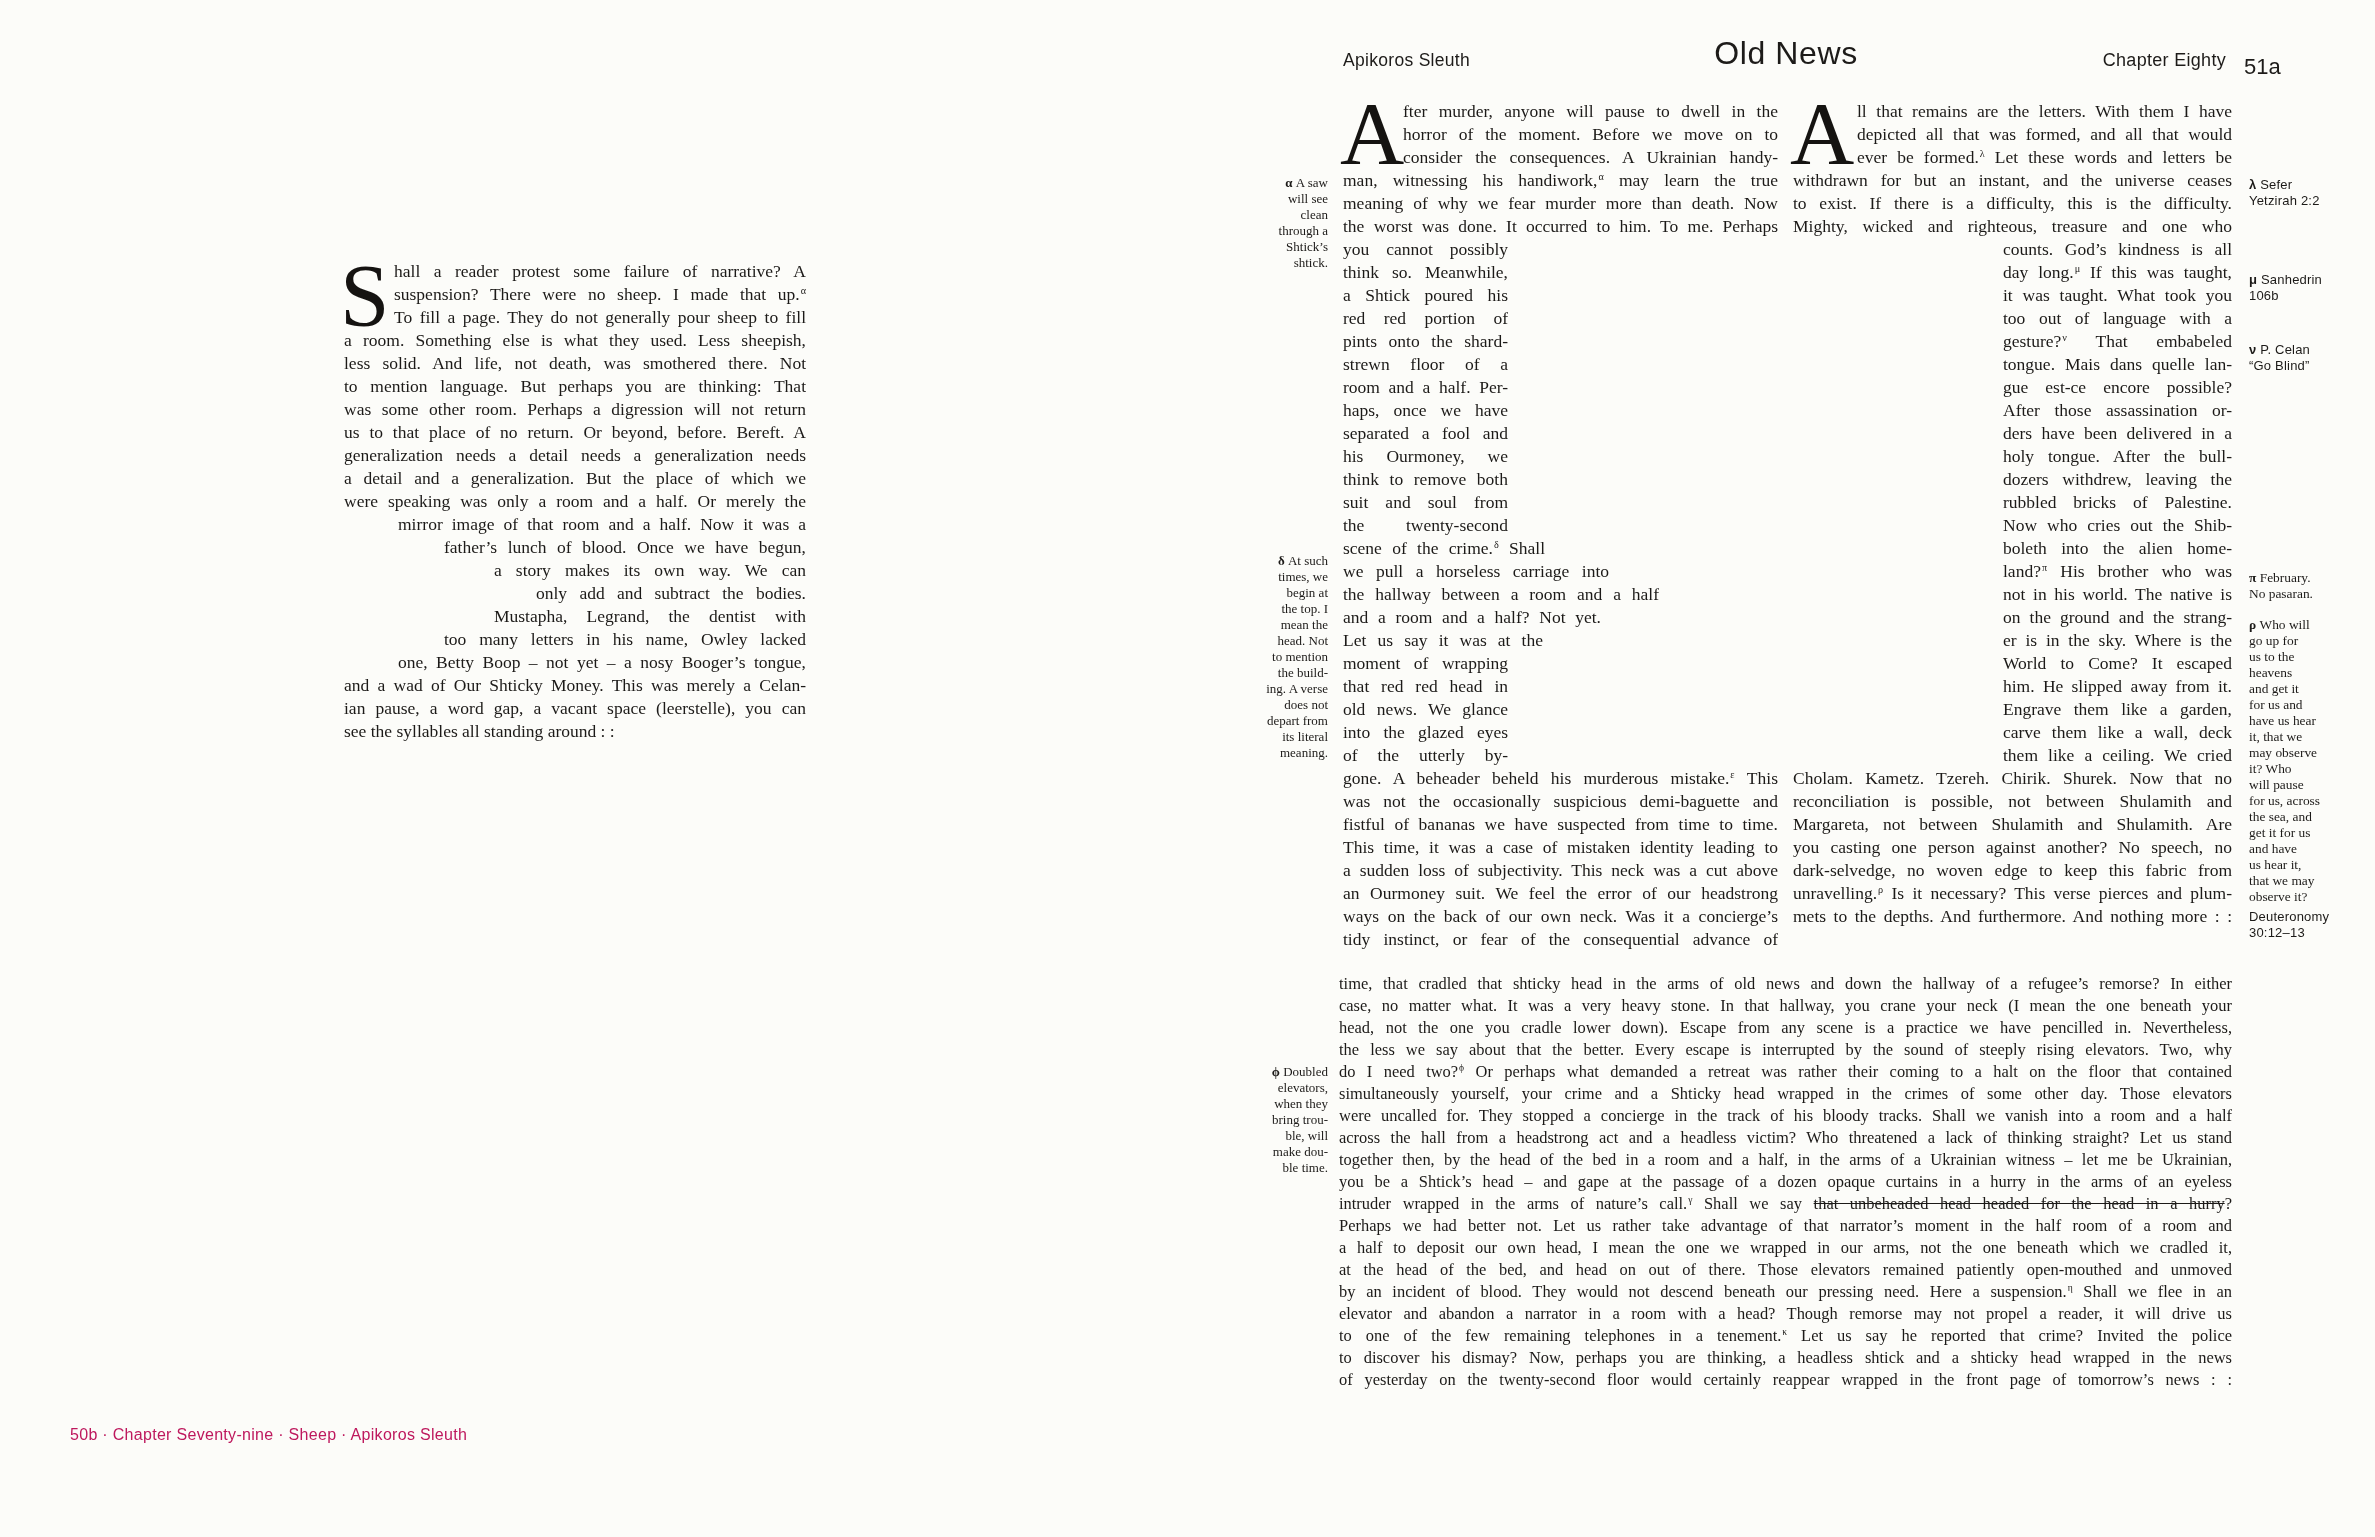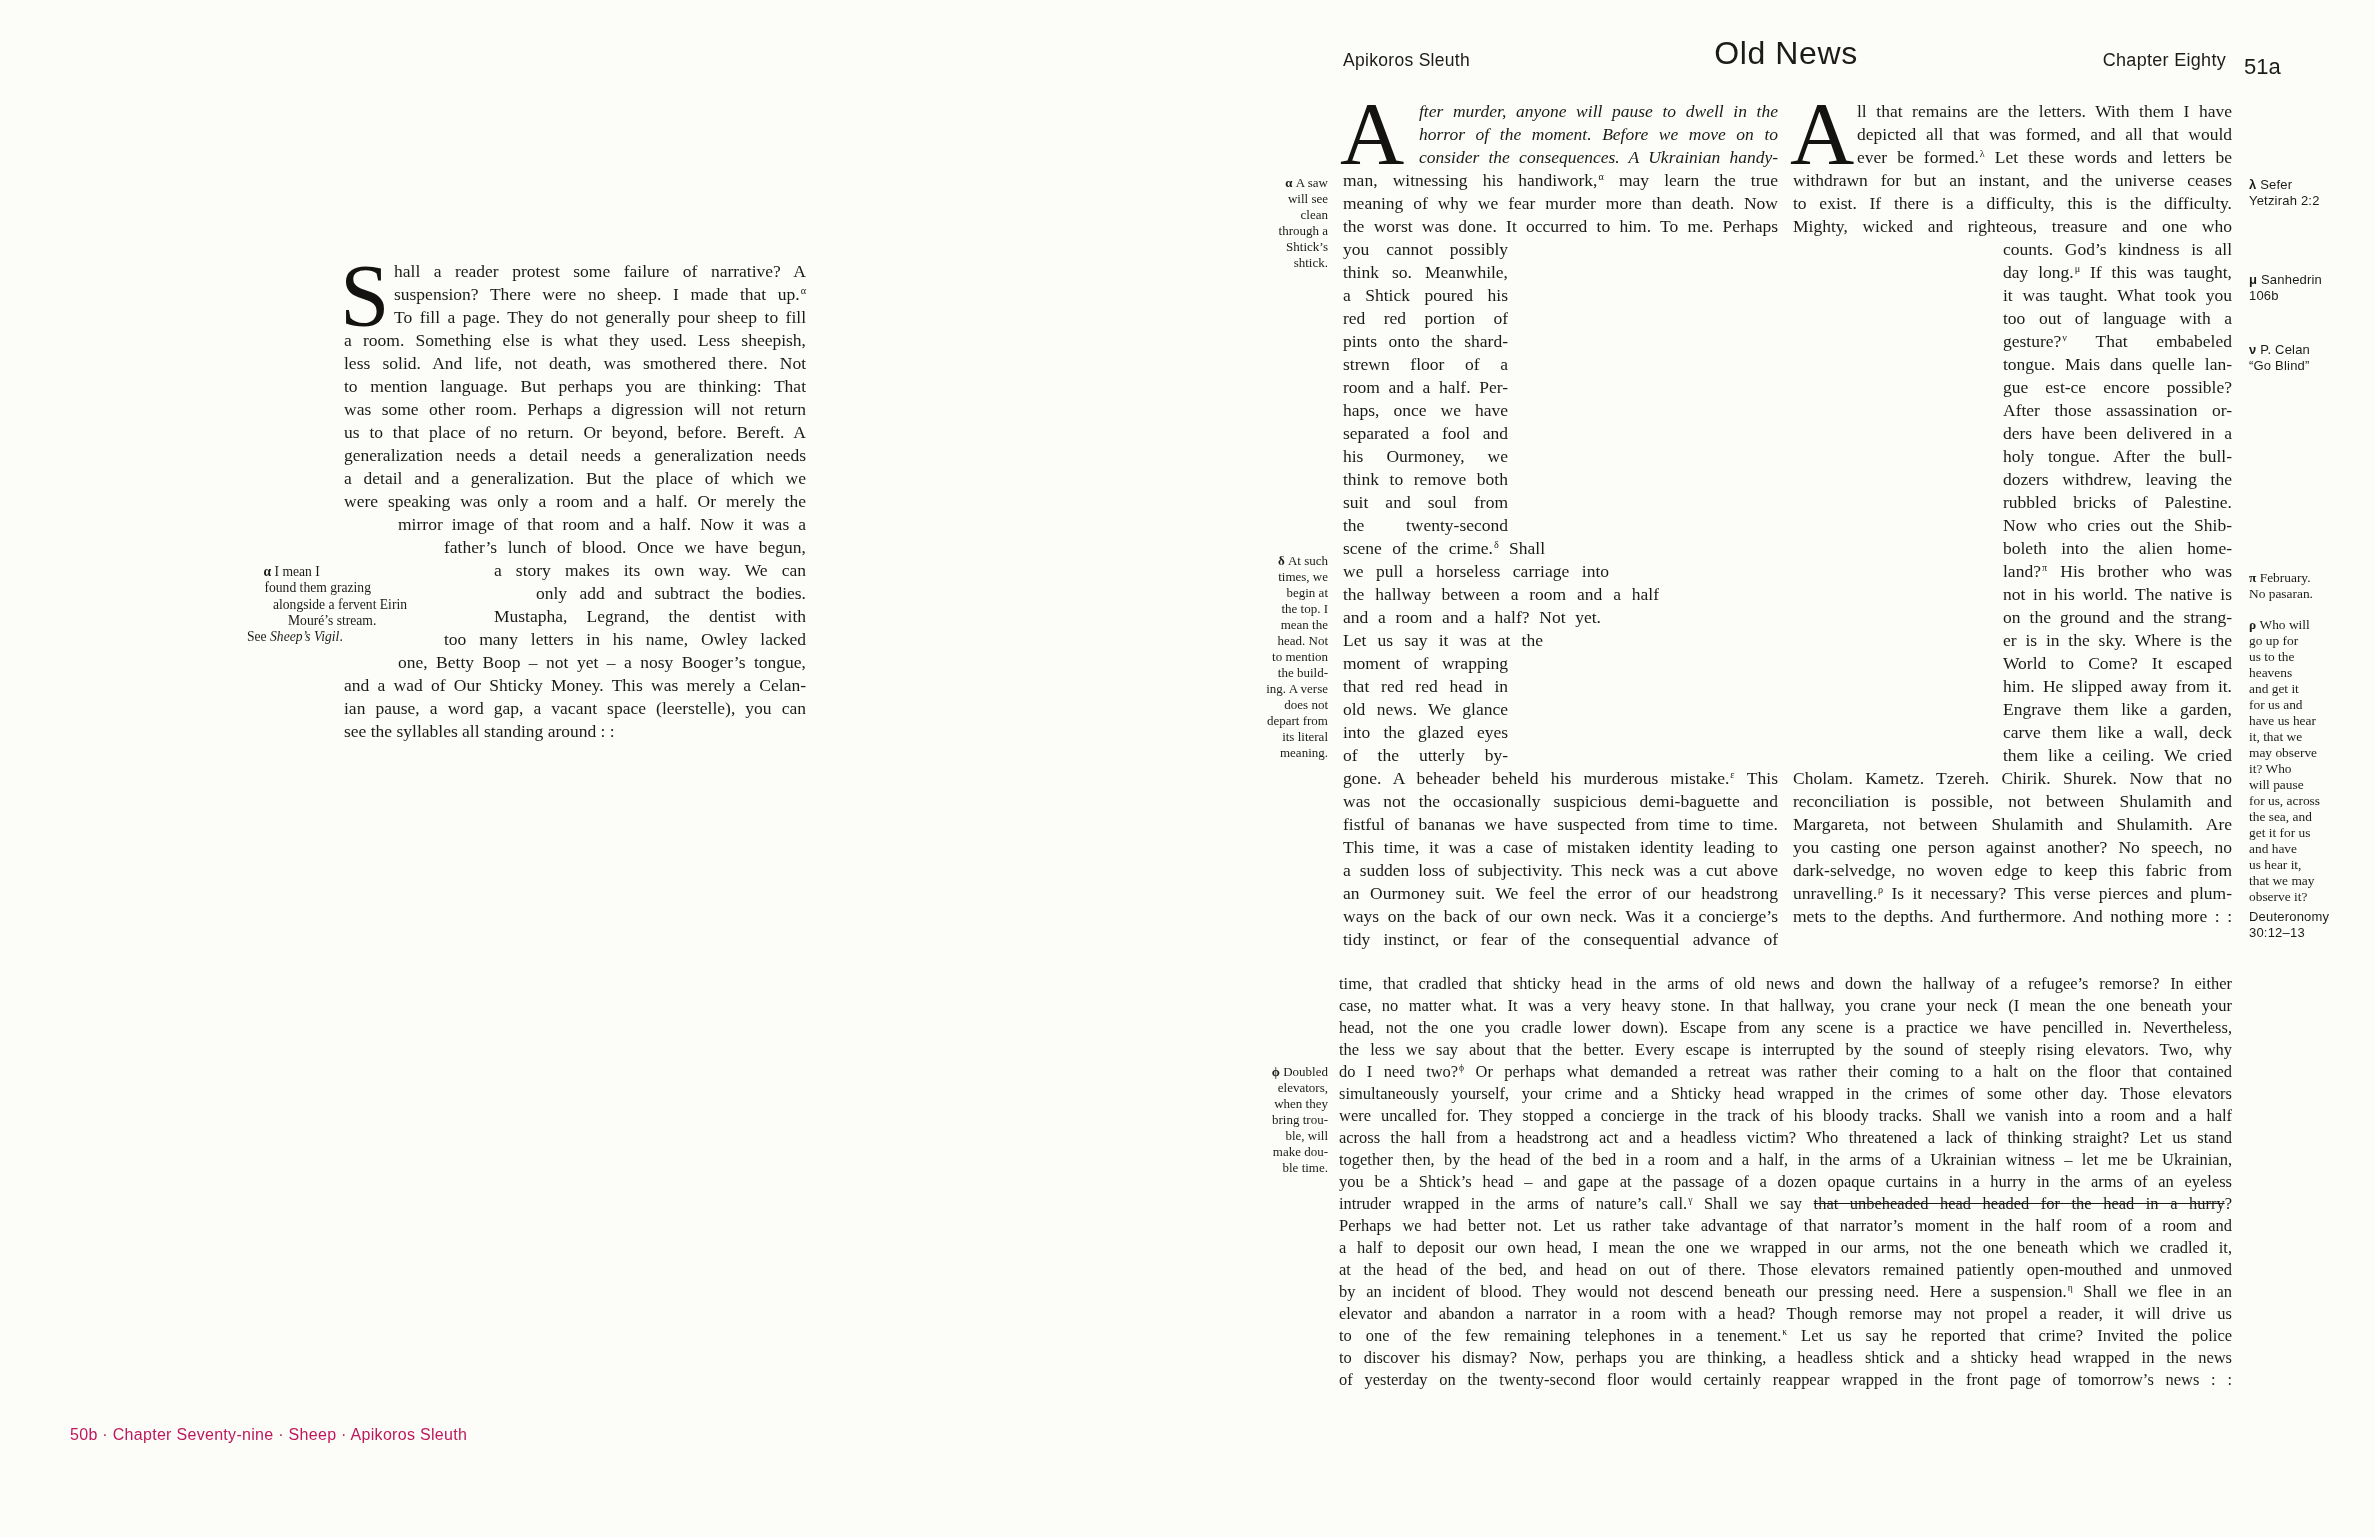--- a/index.html
+++ b/index.html
@@ -43,21 +43,21 @@
   .rh{font-family:"Liberation Sans",sans-serif;color:#1d1b19;}
   #rhBook{left:1343px;top:50px;font-size:17.5px;letter-spacing:0.3px;}
   #rhTitle{left:1786px;top:35px;font-size:32px;letter-spacing:0.6px;transform:translateX(-50%);}
   #rhChapter{left:2226px;top:50px;font-size:18px;letter-spacing:0.3px;transform:translateX(-100%);}
   #rhFolio{left:2244px;top:54px;font-size:22px;}
 
   
   #col1{left:1343px;top:100px;width:435px;}
   #col2{left:1793px;top:100px;width:439px;}
   #col1 .dropcap,#col2 .dropcap{left:-2.9px;top:2.9px;font-size:89px;line-height:60px;}
-  #col1 .line:nth-child(-n+3){margin-left:76px;font-style:italic;}
+  #col1 .line:nth-child(-n+3){margin-left:60px;}
   #col1 .line:nth-child(n+7):nth-child(-n+19){width:165px;}
   #col1 .line:nth-child(20){width:202px;}
   #col1 .line:nth-child(21){width:266px;}
   #col1 .line:nth-child(22){width:316px;}
   #col1 .line:nth-child(23){width:258px;}
   #col1 .line:nth-child(24){width:200px;}
   #col1 .line:nth-child(n+25):nth-child(-n+29){width:165px;}
   #col2 .line:nth-child(-n+3){margin-left:64px;}
   #col2 .line:nth-child(n+7):nth-child(-n+29){width:229px;margin-left:210px;}
 
@@ -114,27 +114,20 @@
         <div class="line">only add and subtract the bodies.</div>
         <div class="line">Mustapha, Legrand, the dentist with</div>
         <div class="line">too many letters in his name, Owley lacked</div>
         <div class="line">one, Betty Boop – not yet – a nosy Booger’s tongue,</div>
         <div class="line">and a wad of Our Shticky Money. This was merely a Celan-</div>
         <div class="line">ian pause, a word gap, a vacant space (leerstelle), you can</div>
         <div class="line">see the syllables all standing around : :</div>
       </div>
   </div>
 
-  <div class="abs note" id="lpNote">
-      <div class="line"><span class="mkb">α</span> I mean I</div>
-      <div class="line">found them grazing</div>
-      <div class="line">alongside a fervent Eirin</div>
-      <div class="line">Mouré’s stream.</div>
-      <div class="line">See <i>Sheep’s Vigil</i>.</div>
-    </div>
 
   <div class="abs" id="lpFooter">50b · Chapter Seventy-nine · Sheep · Apikoros Sleuth</div>
 
   <div class="abs rh" id="rhBook">Apikoros Sleuth</div>
   <div class="abs rh" id="rhTitle">Old News</div>
   <div class="abs rh" id="rhChapter">Chapter Eighty</div>
   <div class="abs rh" id="rhFolio">51a</div>
 
   <div class="abs" id="col1">
     <div class="dropcap">A</div>

